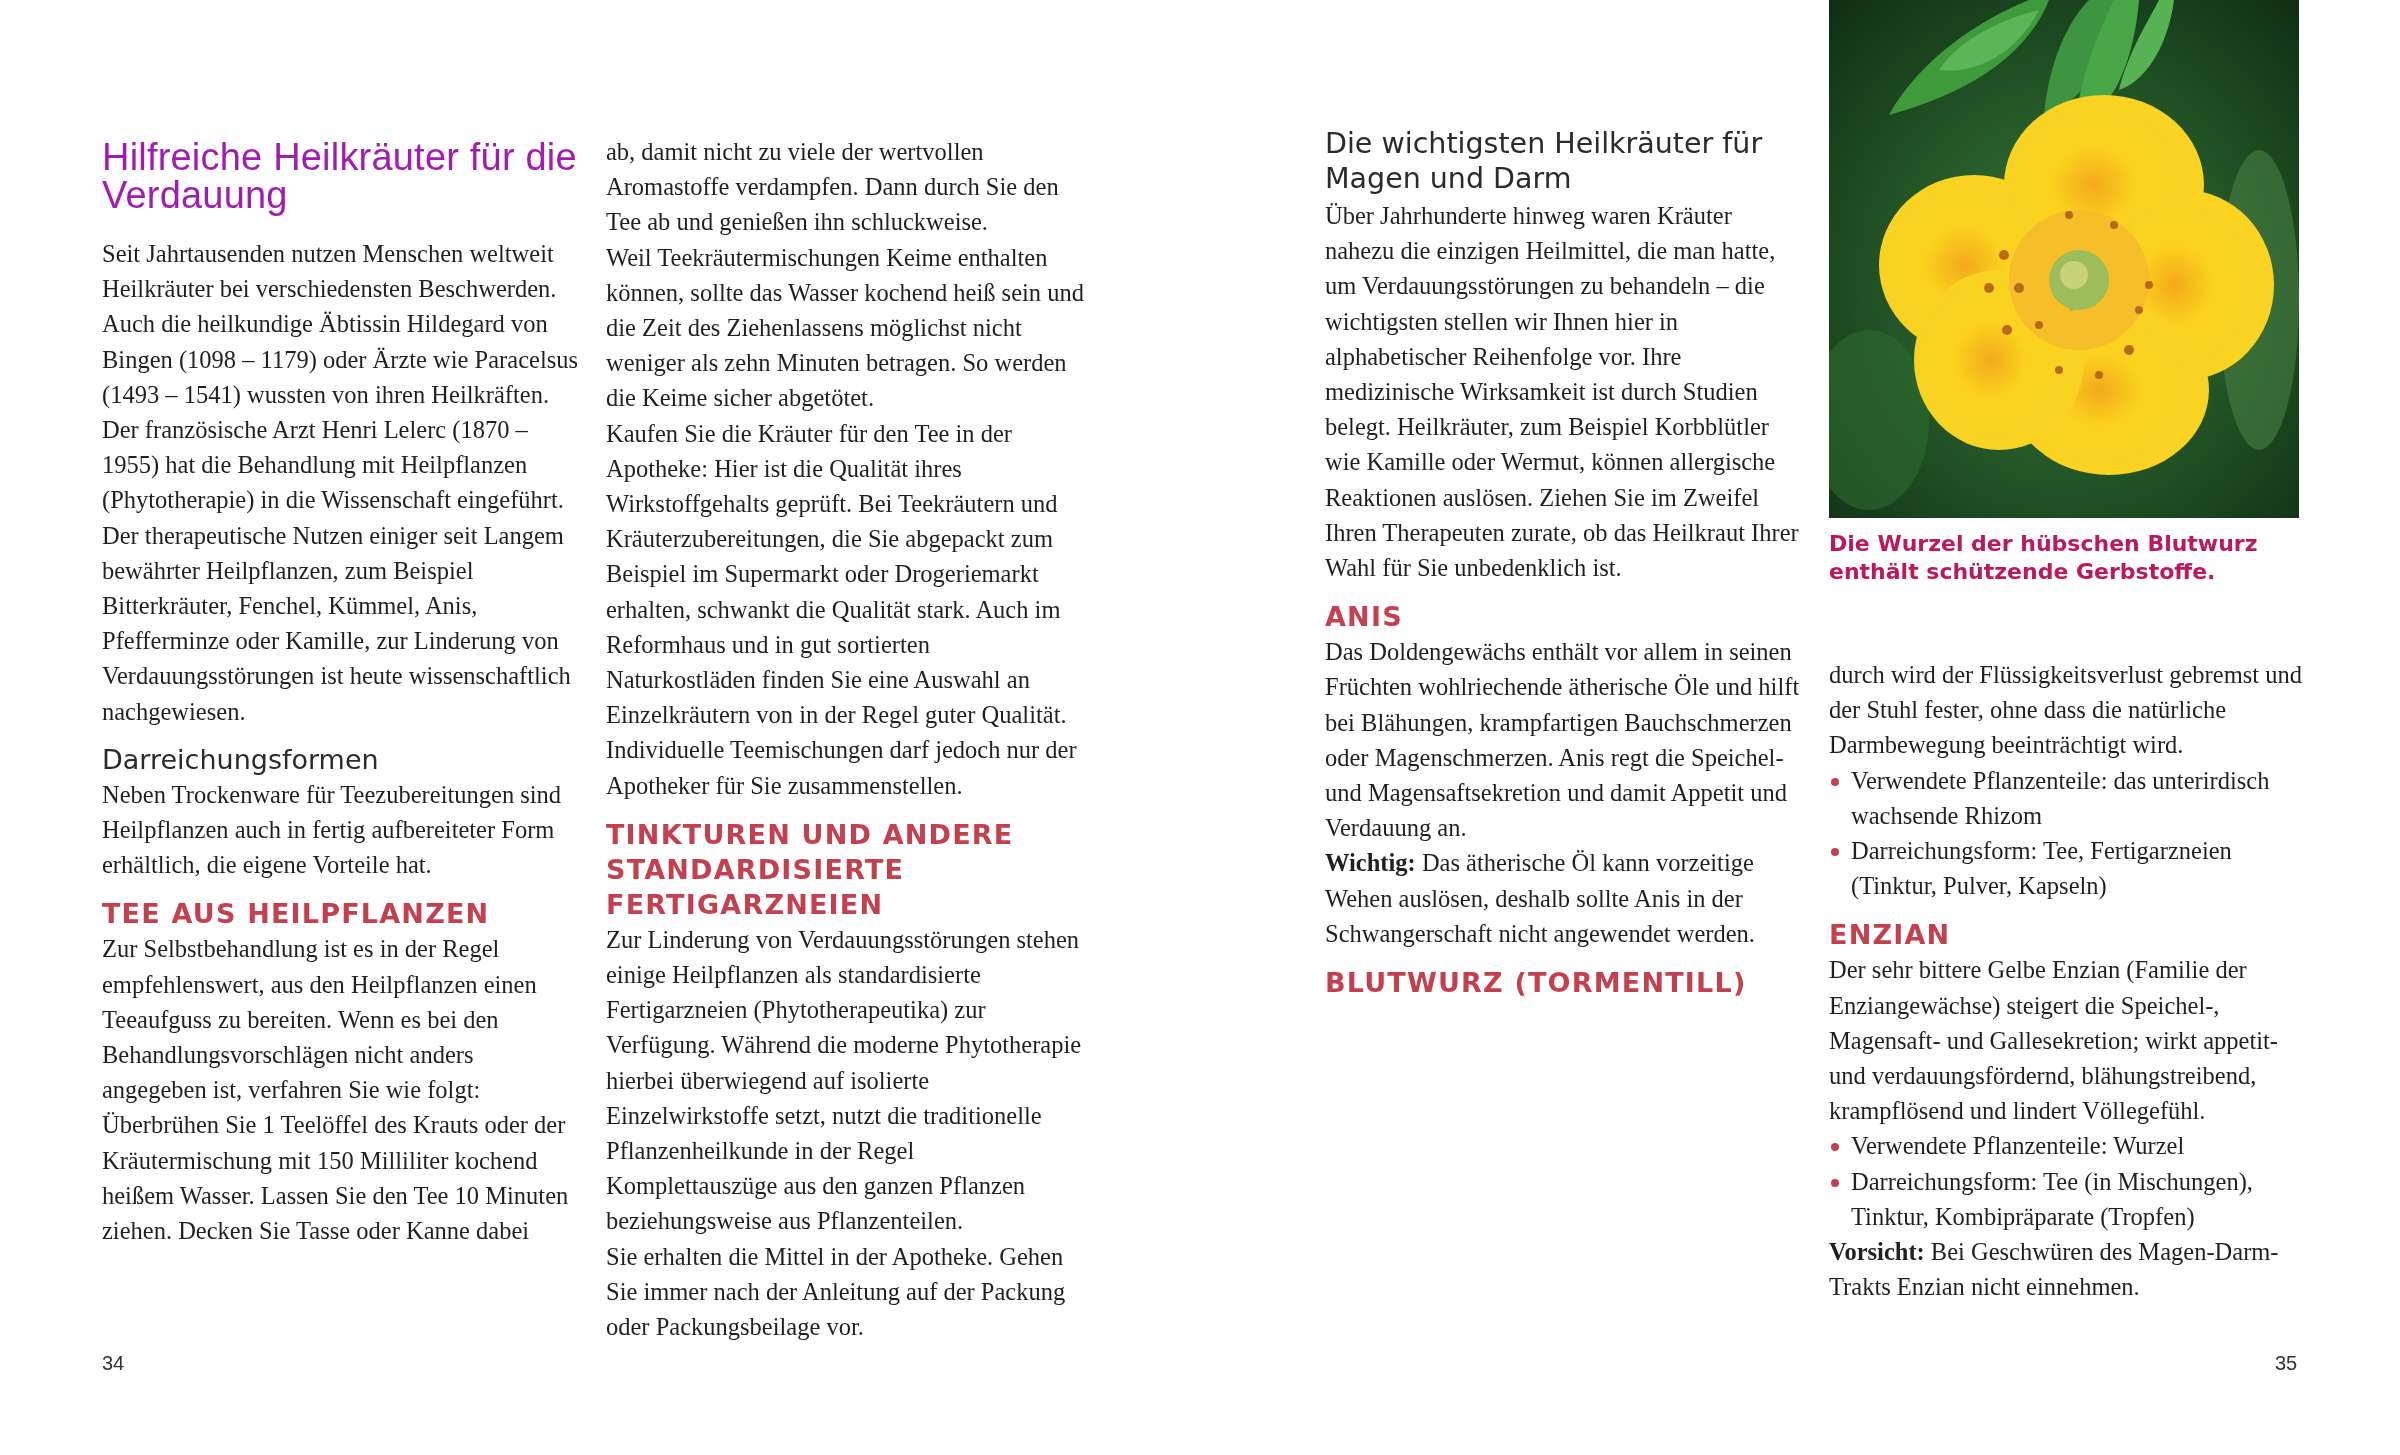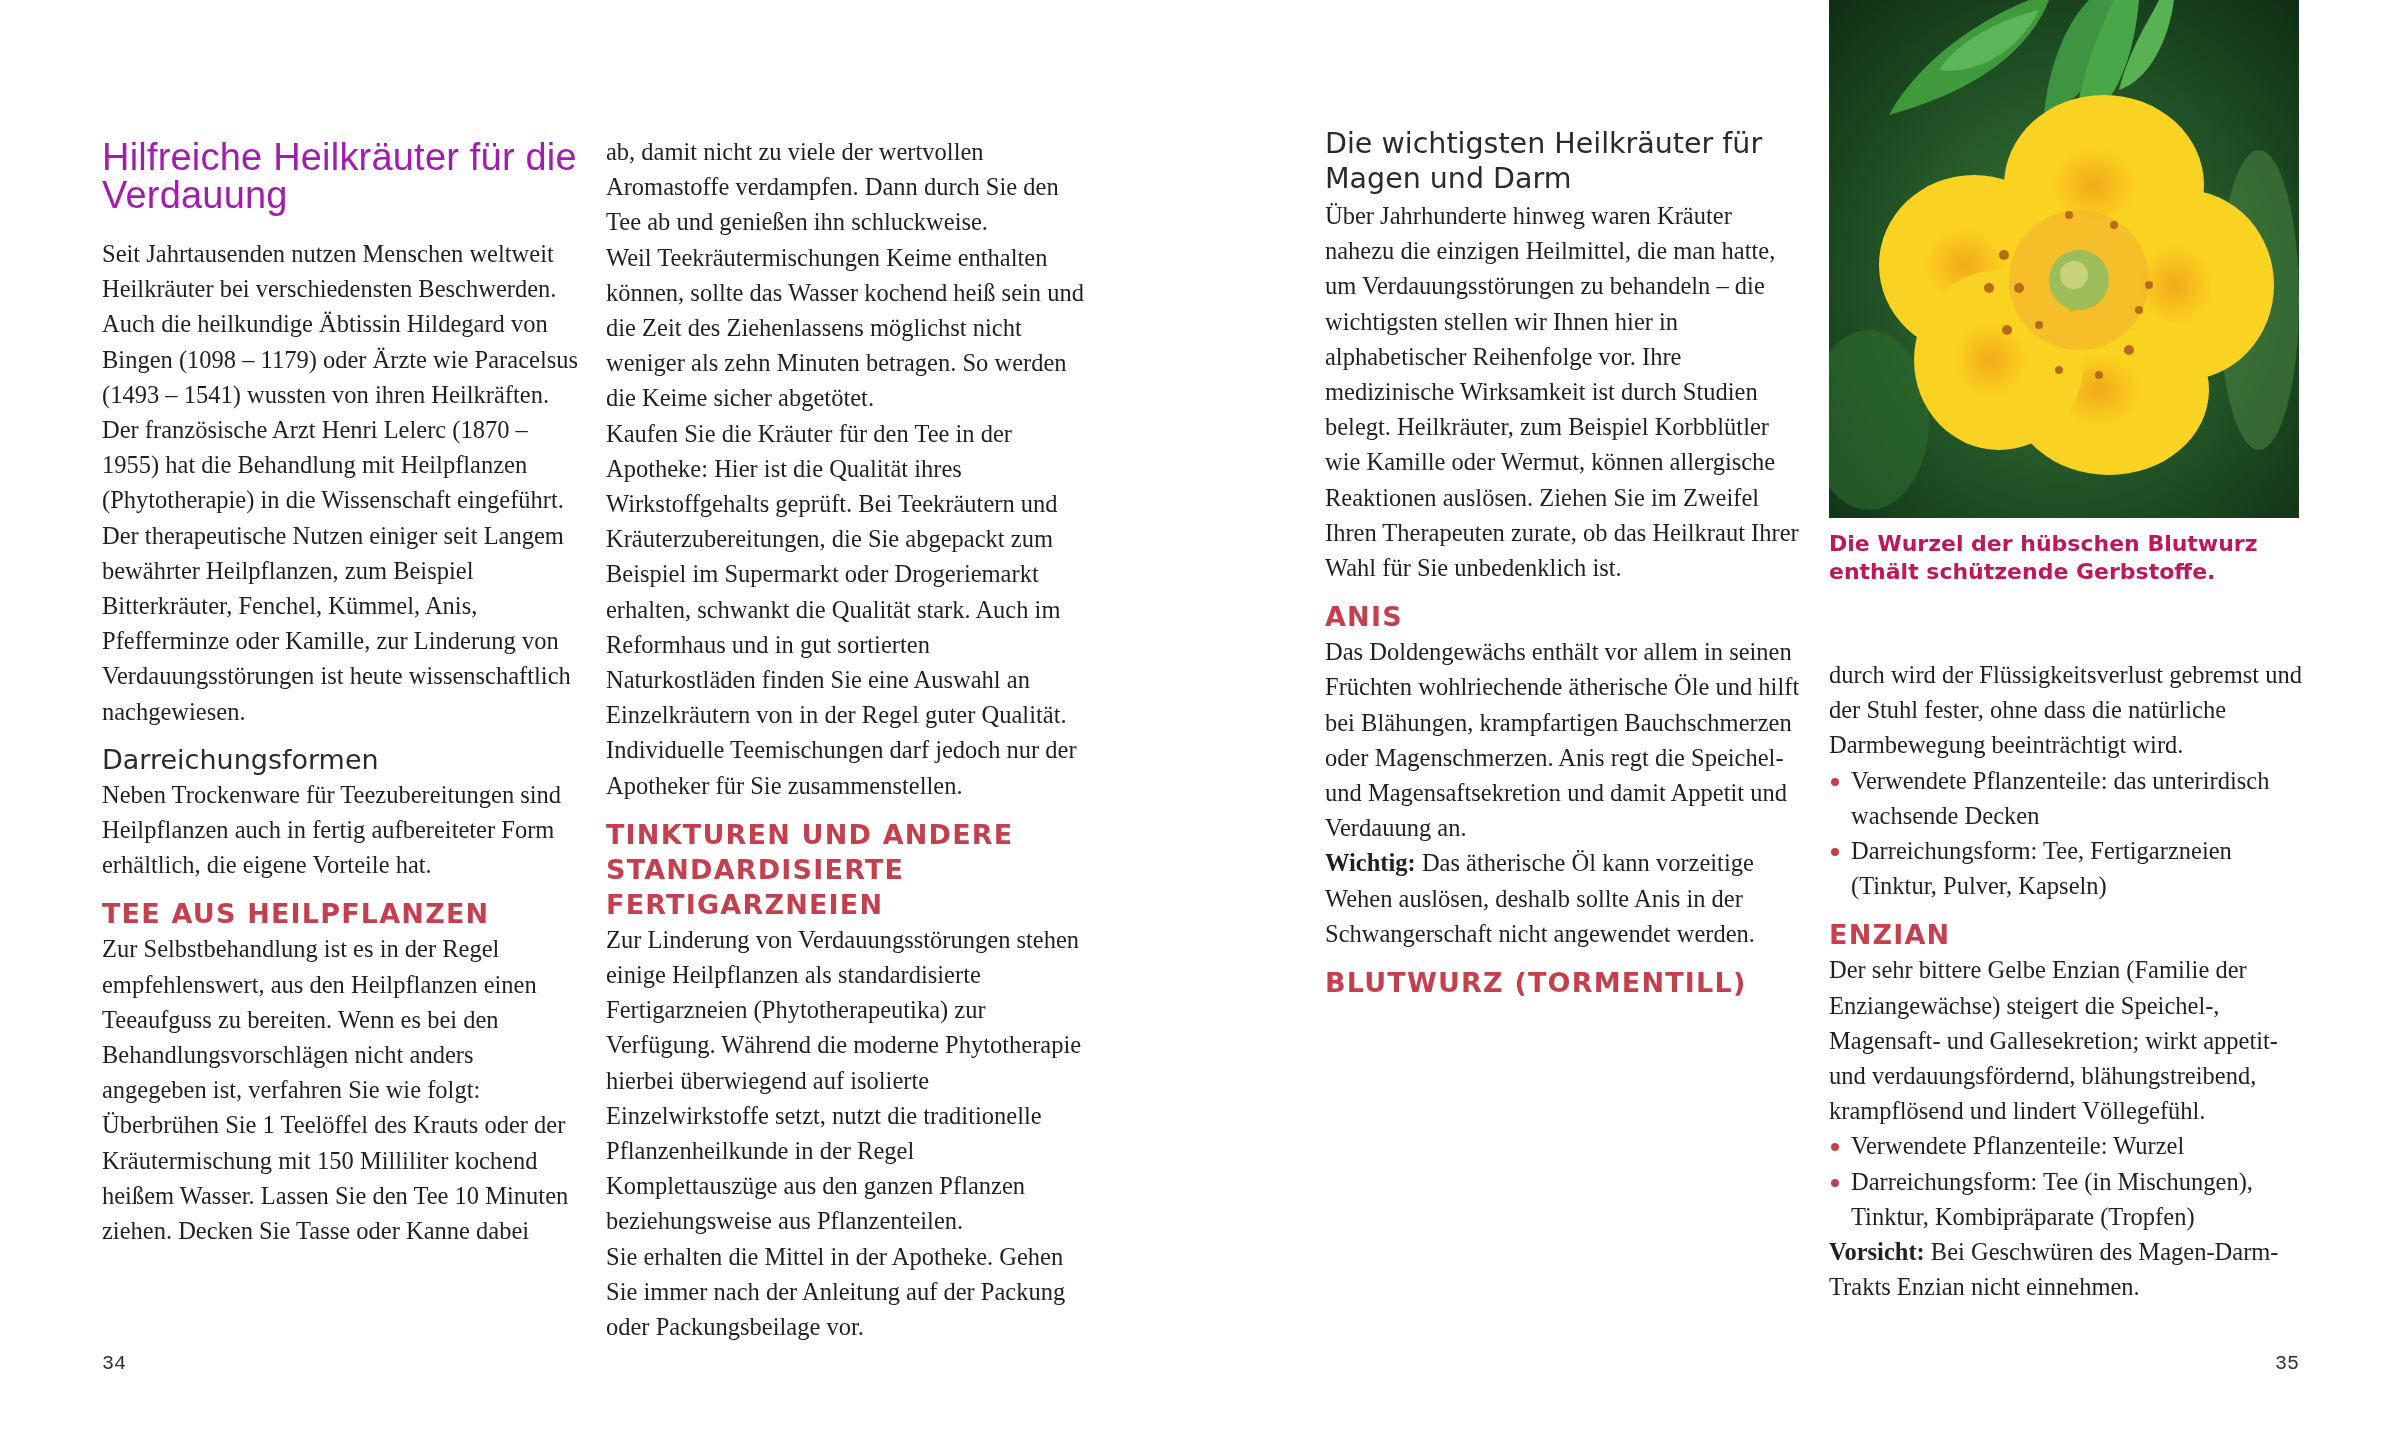--- a/index.html
+++ b/index.html
@@ -10,21 +10,21 @@
   .h-sub { font-family:"DejaVu Sans","Liberation Sans",sans-serif; color:#2b2b2b; font-size:27px; line-height:34px; font-weight:normal; margin:0; }
   .h-right { font-family:"DejaVu Sans","Liberation Sans",sans-serif; color:#2b2b2b; font-size:28.5px; line-height:35px; font-weight:normal; margin:0 0 2px 0; }
   .h-caps { font-family:"DejaVu Sans","Liberation Sans",sans-serif; color:#c4404f; font-size:27px; line-height:35px; font-weight:bold; letter-spacing:1.2px; margin:0; text-transform:uppercase; }
   .gap-sm { height:14px; }
   ul.bul { list-style:none; margin:0; padding:0; }
   ul.bul li { position:relative; padding-left:22px; }
   ul.bul li .dot { position:absolute; left:2px; top:15px; width:8px; height:8px; border-radius:50%; background:#c4404f; }
   b { font-weight:bold; }
   .photo { position:absolute; left:1829px; top:0; width:470px; height:518px; overflow:hidden; background:#1d4a22; }
   .caption { position:absolute; left:1829px; top:530px; width:480px; font-family:"DejaVu Sans","Liberation Sans",sans-serif; font-size:22px; line-height:28px; color:#be185d; font-weight:bold; }
-  .pagenum { position:absolute; top:1352px; font-family:Liberation Mono, monospace; font-size:20px; color:#333; }
+  .pagenum { position:absolute; top:1352px; font-family:Liberation Sans, sans-serif; font-size:20px; color:#333; }
 </style>
 </head>
 <body>
 
 <div class="col" style="left:102px; top:138px; width:478px;">
   <h1 class="h-main">Hilfreiche Heilkräuter für die Verdauung</h1>
   <p style="text-align:left; hyphens:auto;" lang="de">Seit Jahrtausenden nutzen Menschen weltweit Heilkräuter bei verschiedensten Beschwerden. Auch die heilkundige Äbtissin Hildegard von Bingen (1098 – 1179) oder Ärzte wie Paracelsus (1493 – 1541) wussten von ihren Heilkräften. Der französische Arzt Henri Lelerc (1870 – 1955) hat die Behandlung mit Heilpflanzen (Phytotherapie) in die Wissenschaft eingeführt.</p>
   <p lang="de" style="hyphens:auto;">Der therapeutische Nutzen einiger seit Langem bewährter Heilpflanzen, zum Beispiel Bitterkräuter, Fenchel, Kümmel, Anis, Pfefferminze oder Kamille, zur Linderung von Verdauungsstörungen ist heute wissenschaftlich nachgewiesen.</p>
   <div class="gap-sm"></div>
   <h2 class="h-sub">Darreichungsformen</h2>
@@ -105,21 +105,21 @@
           <circle cx="-10" cy="-65" r="4"></circle>
       </g>
     </g>
   </svg>
 </div>
 <div class="caption">Die Wurzel der hübschen Blutwurz enthält schützende Gerbstoffe.</div>
 
 <div class="col" style="left:1829px; top:657px; width:478px;">
   <p lang="de" style="hyphens:auto;">durch wird der Flüssigkeitsverlust gebremst und der Stuhl fester, ohne dass die natürliche Darmbewegung beeinträchtigt wird.</p>
   <ul class="bul">
-    <li><span class="dot"></span><span>Verwendete Pflanzenteile: das unterirdisch wachsende Decken</span></li>
+    <li><span class="dot"></span><span>Verwendete Pflanzenteile: das unterirdisch wachsende Rhizom</span></li>
     <li><span class="dot"></span><span>Darreichungsform: Tee, Fertigarzneien (Tinktur, Pulver, Kapseln)</span></li>
   </ul>
   <div class="gap-sm"></div>
   <h3 class="h-caps">ENZIAN</h3>
   <p lang="de" style="hyphens:auto;">Der sehr bittere Gelbe Enzian (Familie der Enziangewächse) steigert die Speichel-, Magensaft- und Gallesekretion; wirkt appetit- und verdauungsfördernd, blähungstreibend, krampflösend und lindert Völlegefühl.</p>
   <ul class="bul">
     <li><span class="dot"></span><span>Verwendete Pflanzenteile: Wurzel</span></li>
     <li><span class="dot"></span><span>Darreichungsform: Tee (in Mischungen), Tinktur, Kombipräparate (Tropfen)</span></li>
   </ul>
   <p><b>Vorsicht:</b><span> Bei Geschwüren des Magen-Darm-Trakts Enzian nicht einnehmen.</span></p>

